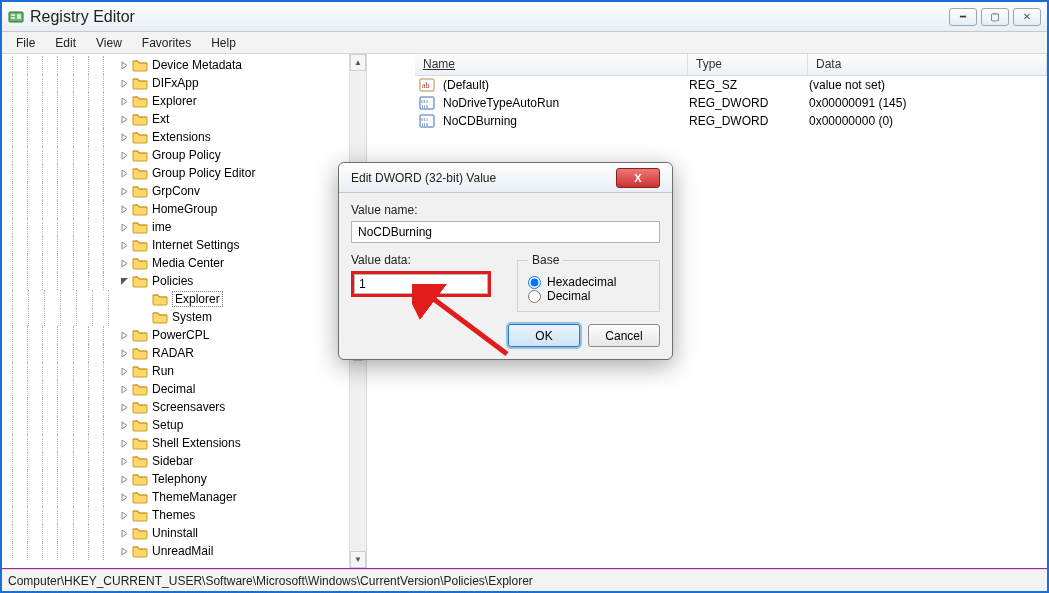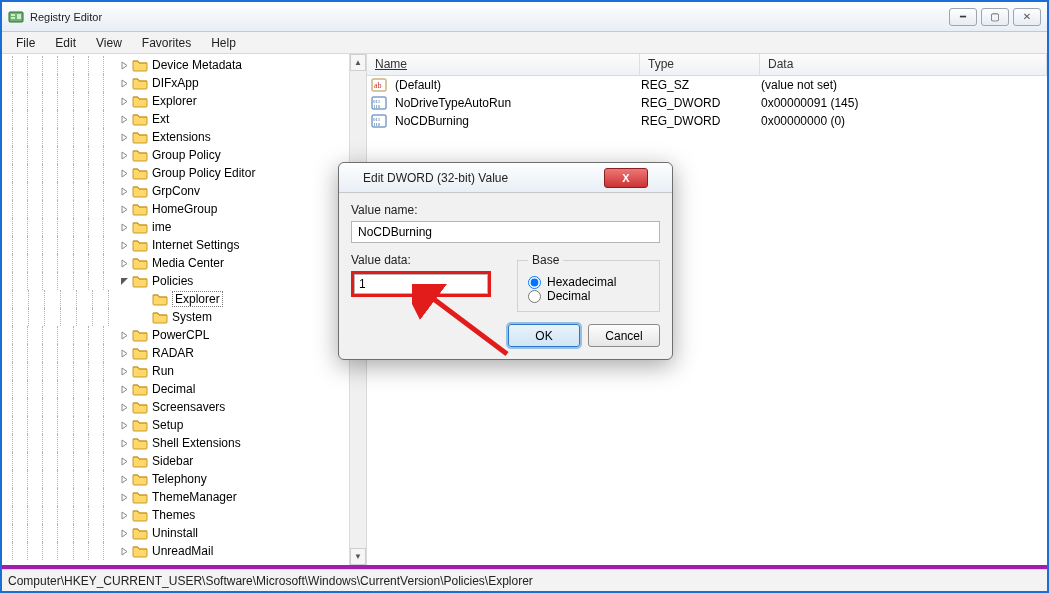--- a/index.html
+++ b/index.html
@@ -20,21 +20,21 @@
     background: linear-gradient(#fdfefe, #e8eef5);
     border-bottom: 1px solid #c8c8c8;
     display: flex;
     align-items: center;
     padding: 0 6px;
   }
   .title-bar .app-icon {
     width: 16px; height: 16px; margin-right: 6px;
     display: inline-flex; align-items: center; justify-content: center;
   }
-  .title-bar .title { font-size: 11px; color: #222; }
+  .title-bar .title { font-size: 16px; color: #222; }
   .title-bar .win-controls { margin-left: auto; display: flex; gap: 4px; }
   .win-btn {
     width: 28px; height: 18px;
     border: 1px solid #9aa6b2;
     border-radius: 3px;
     background: linear-gradient(#fdfdfe,#e6edf4);
     display: inline-flex; align-items: center; justify-content: center;
     font-size: 10px; color: #3a3a3a;
   }
   .win-btn.close { color: #555; }
@@ -48,21 +48,22 @@
     padding: 0 4px;
   }
   .menu-bar .menu-item {
     padding: 2px 10px;
     color: #222;
   }
   
   .main {
     display: flex;
     height: calc(100% - 30px - 22px - 22px);
-    border-bottom: 4px solid #a21caf;
+    border-bottom: 1px solid #a21caf;
+    gap: 48px;
   }
   
   .tree-panel {
     width: 365px;
     border-right: 1px solid #d9d9d9;
     overflow: hidden;
     position: relative;
     background: #fff;
   }
   .tree-scroll {
@@ -174,21 +175,21 @@
     border: 1px solid #6e6e6e;
     border-radius: 6px;
     box-shadow: 0 6px 24px rgba(0,0,0,0.35);
   }
   .dlg-title {
     height: 30px;
     background: linear-gradient(#fdfefe,#e9eff6);
     border-bottom: 1px solid #c6c6c6;
     border-radius: 6px 6px 0 0;
     display: flex; align-items: center;
-    padding: 0 24px;
+    padding: 0 12px;
   }
   .dlg-title .t { color: #222; }
   .dlg-close {
     margin-left: auto;
     width: 44px; height: 20px;
     background: linear-gradient(#e77,#c33);
     border: 1px solid #8a1f1f;
     border-radius: 3px;
     color: #fff; display: flex; align-items: center; justify-content: center;
     font-weight: bold; font-size: 11px;

